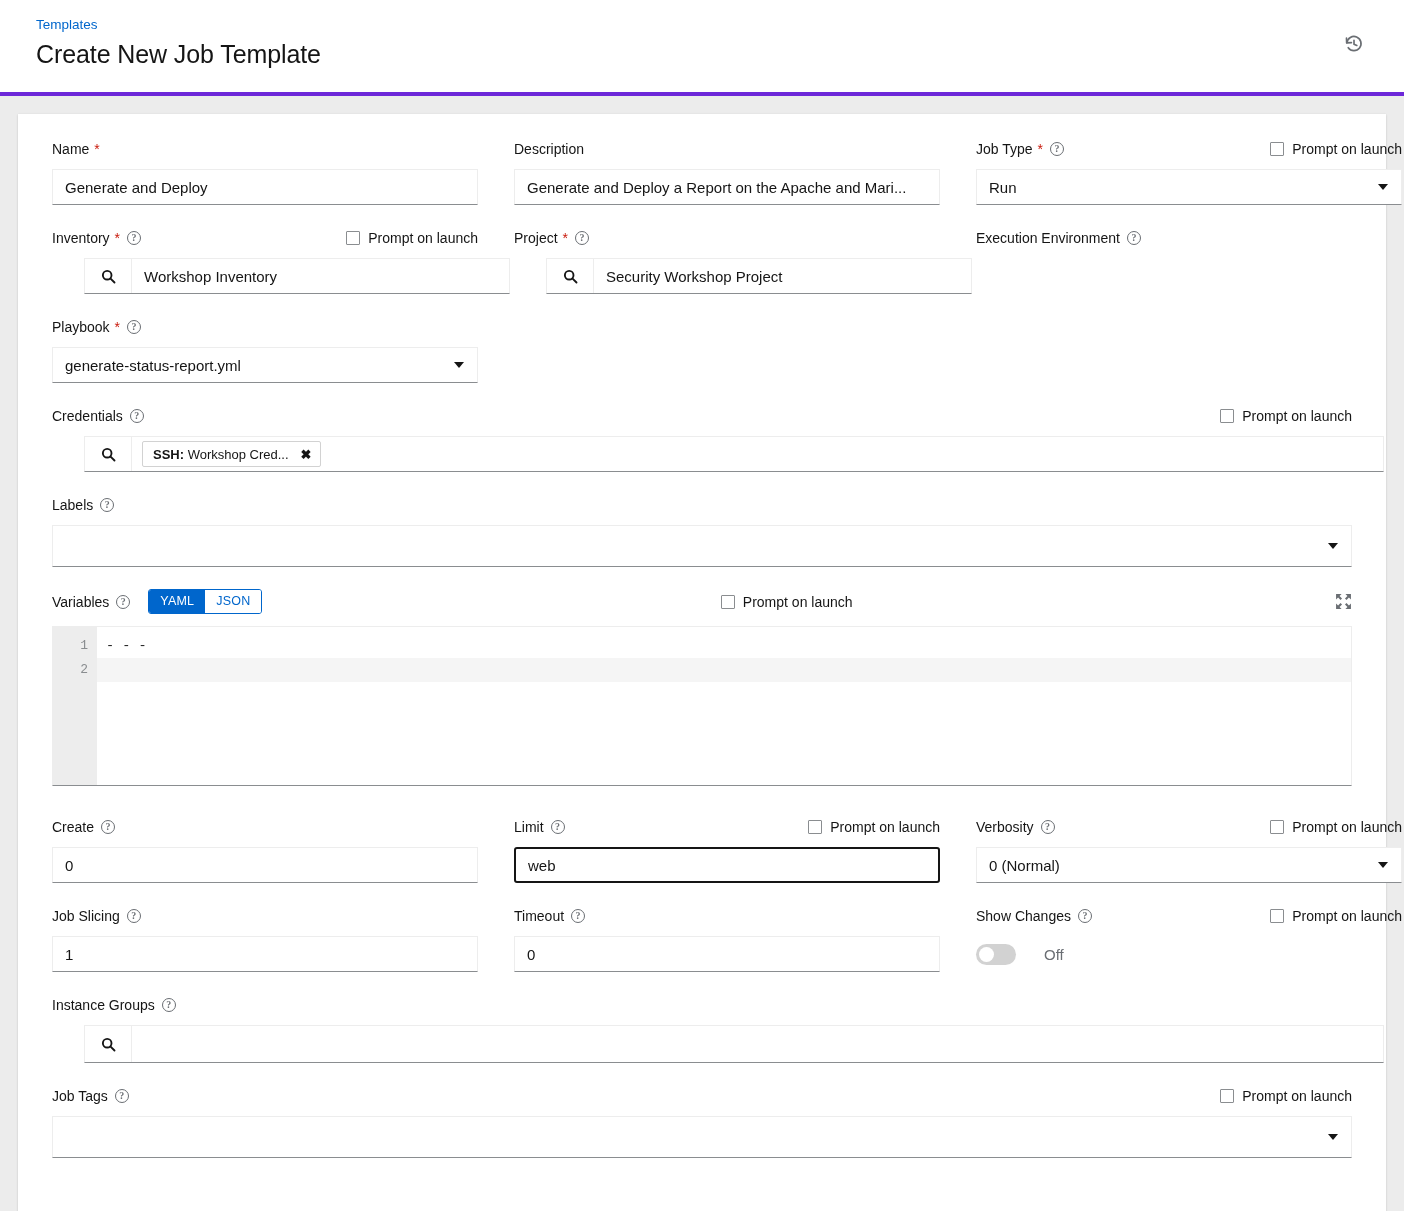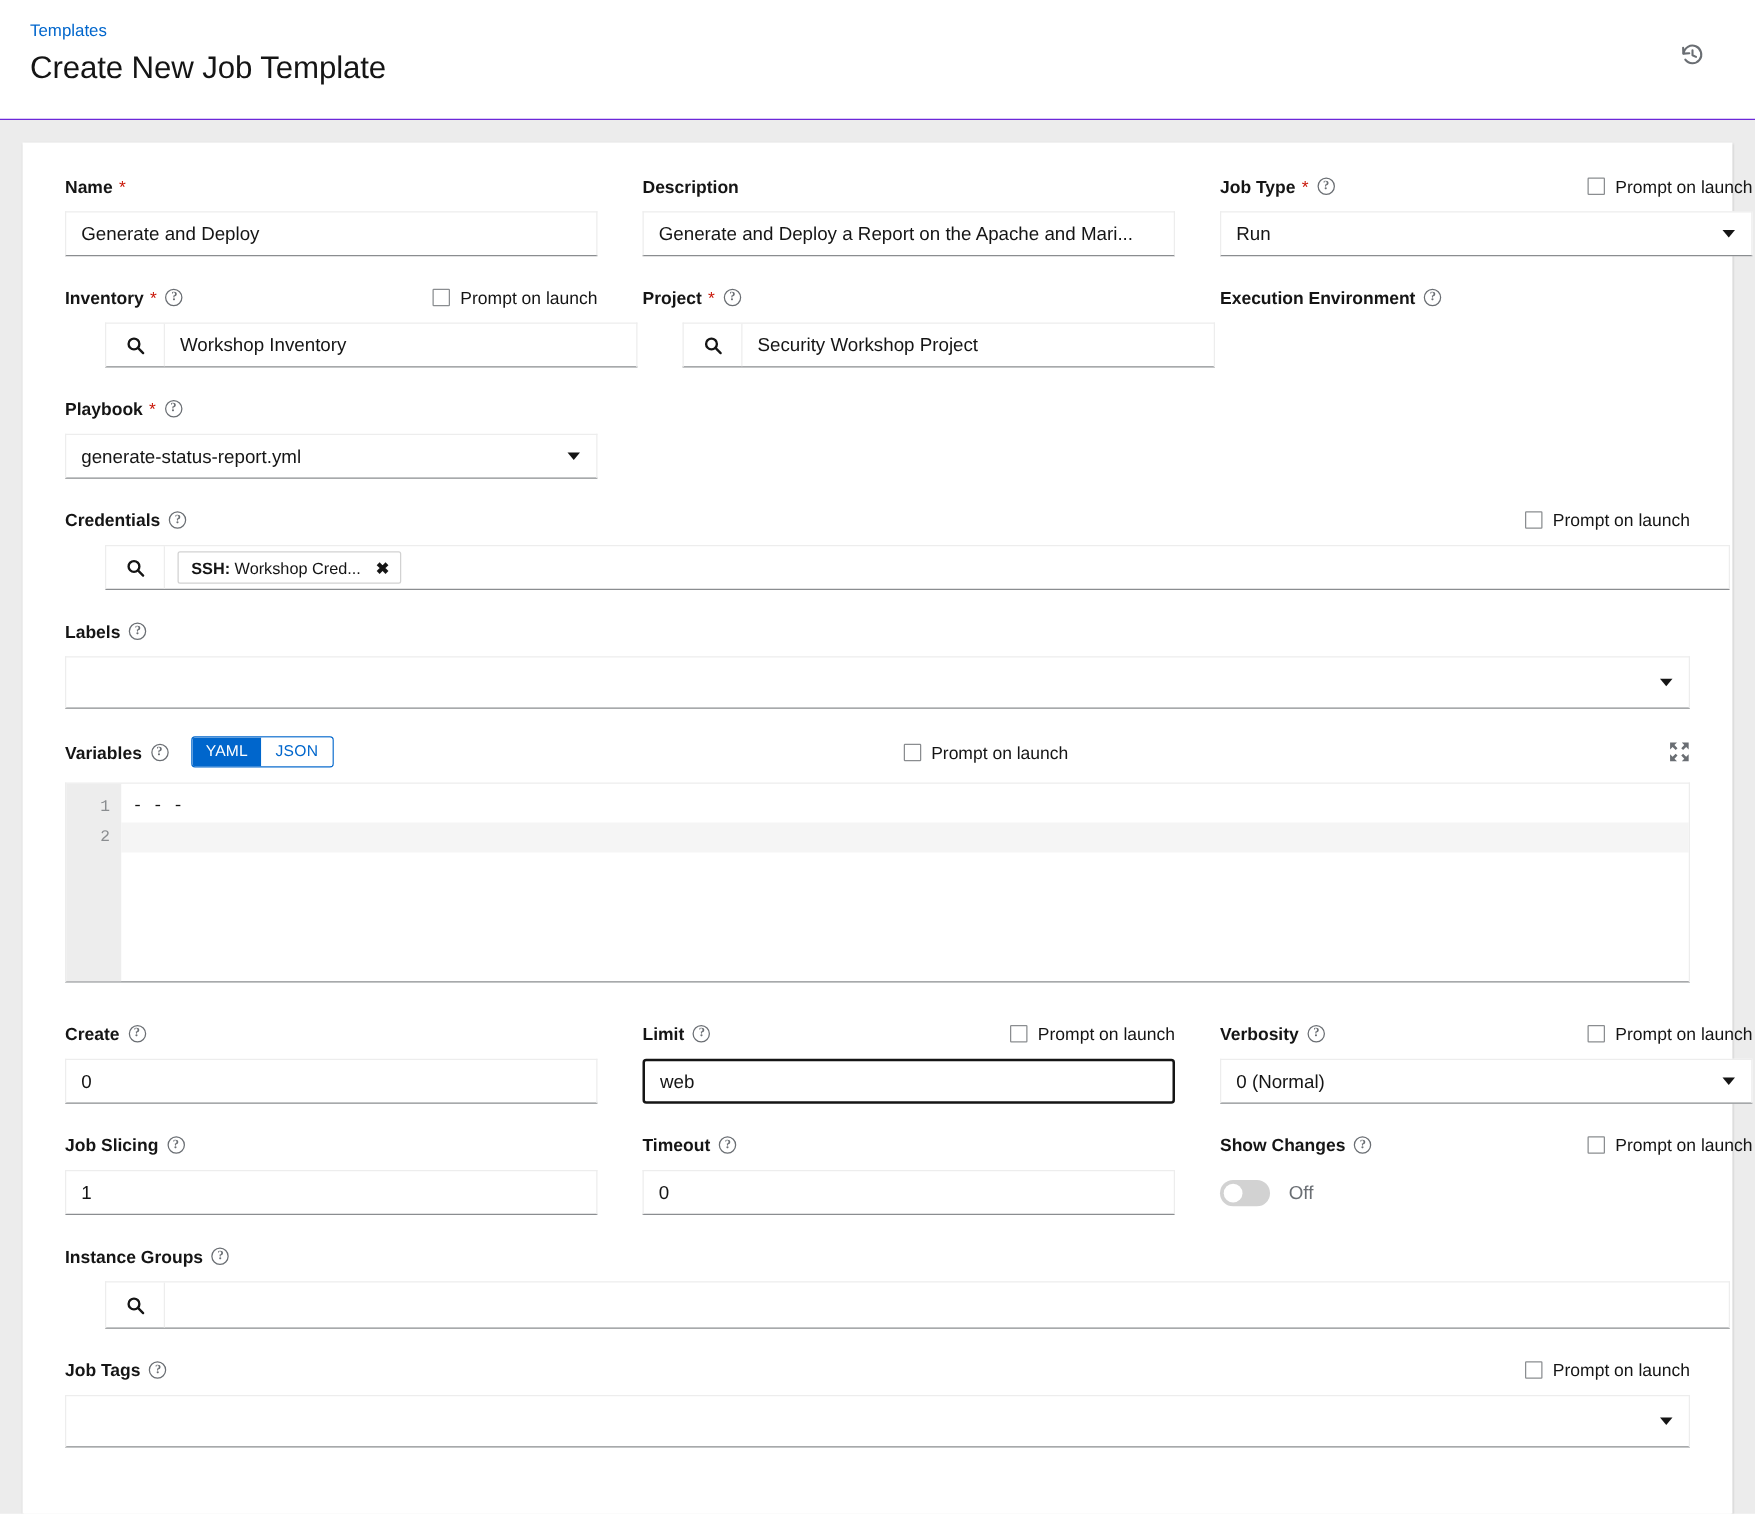--- a/index.html
+++ b/index.html
@@ -10,24 +10,24 @@
     background: #ececec;
     font-family: "Liberation Sans", sans-serif;
     font-size: 14px;
     color: #151515;
     overflow: hidden;
   }
 
   
   .page-header {
     background: #fff;
-    padding: 16px 24px 18px 24px;
+    padding: 16px 24px 18px 36px;
     height: 96px;
     position: relative;
-    border-bottom: 1px solid #6d28d9;
+    border-bottom: 4px solid #6d28d9;
   }
   .breadcrumb {
     font-size: 13.5px;
     color: #06c;
     line-height: 1.3;
     margin-bottom: 6px;
     cursor: pointer;
     display: inline-block;
   }
   .page-title {
@@ -72,21 +72,21 @@
   
   .field-head {
     display: flex;
     align-items: center;
     min-height: 22px;
     margin-bottom: 9px;
     position: relative;
   }
   .flabel {
     font-size: 14px;
-    font-weight: bold;
+    font-weight: normal;
     color: #151515;
     line-height: 1;
   }
   .req {
     color: #c9190b;
     margin-left: 5px;
     font-size: 14px;
     line-height: 1;
   }
   .help-icon {
@@ -269,21 +269,21 @@
   .codeline.active { background: #f5f5f5; }
   .expand-icon {
     margin-left: auto;
     cursor: pointer;
     color: #6a6e73;
     display: flex;
     align-items: center;
   }
 
   
-  .switchrow { display: flex; align-items: center; gap: 15px; height: 36px; }
+  .switchrow { display: flex; align-items: center; gap: 28px; height: 36px; }
   .switch {
     width: 40px;
     height: 21px;
     border-radius: 11px;
     background: #d2d2d2;
     position: relative;
     cursor: pointer;
     flex: 0 0 40px;
   }
   .switch .knob {

